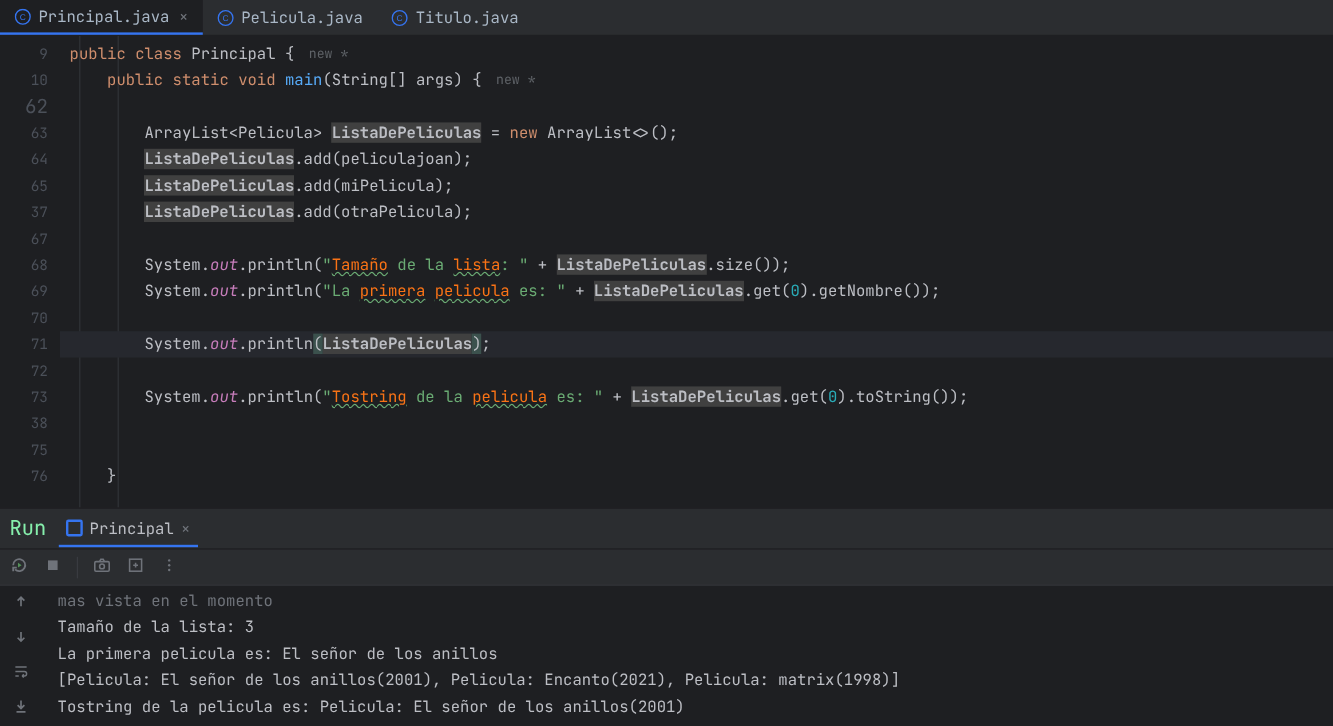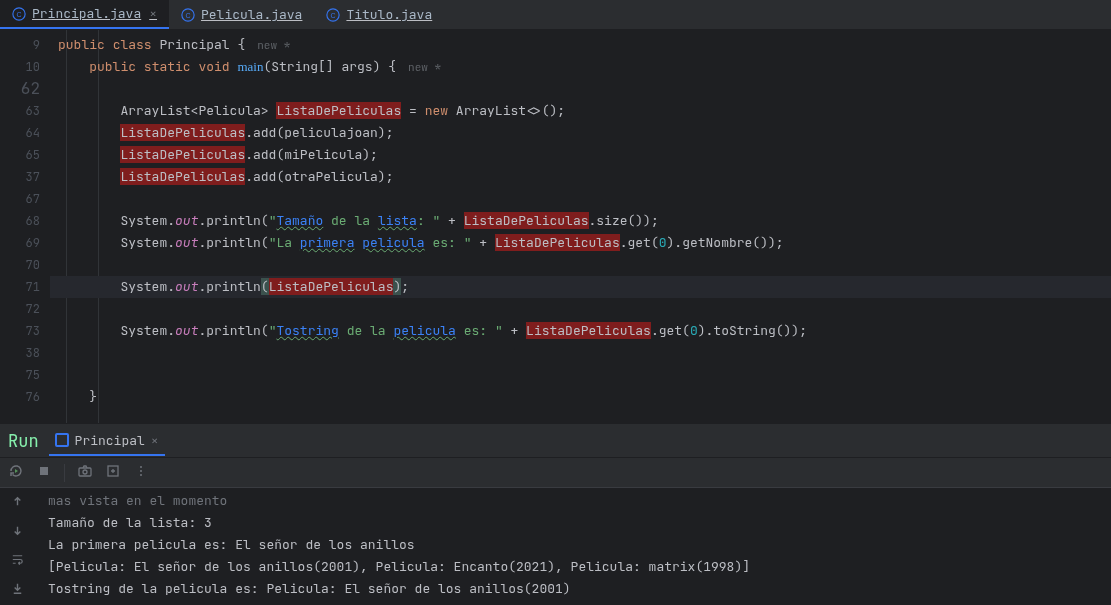--- a/index.html
+++ b/index.html
@@ -3,21 +3,21 @@
 <meta charset="utf-8">
 <style>
 * { margin:0; padding:0; box-sizing:border-box; }
 body {
   width:1111px; height:605px; overflow:hidden;
   background:#1e1f22; color:#bcbec4;
   font-family:'JetBrains Mono','Consolas',monospace;
   font-size:13px; display:flex; flex-direction:column;
 }
 
-.tabs { height:30px; background:#2b2d30; display:flex; border-bottom:1px solid #1e1f22;text-decoration:underline; }
+.tabs { height:30px; background:#2b2d30; display:flex; border-bottom:1px solid #1e1f22; }
 .tab { display:flex; align-items:center; gap:6px; padding:0 12px; color:#a9b7c6; cursor:pointer; }
 .tab.active { background:#1e1f22; border-bottom:2px solid #3574f0; padding-bottom:0; }
 .tab .lbl { white-space:nowrap; }
 .tab .close { color:#6f737a; font-size:13px; margin-left:2px; }
 .cls-icon { display:inline-flex; }
 .cls-icon svg { width:14px; height:14px; }
 
 .editor { flex:1; display:flex; overflow:hidden; background:#1e1f22; position:relative; }
 .gutter { width:50px; text-align:right; color:#4b5059; padding-top:4px; user-select:none; }
 .gutter div { height:22px; line-height:22px; padding-right:10px; font-size:12px; }
@@ -25,28 +25,28 @@
 .code-line { height:22px; line-height:22px; white-space:pre; padding-left:8px; }
 .code-inner { position:relative; }
 .hl { position:absolute; left:0; right:0; height:22px; background:#26282e; z-index:0; }
 .code-line > * { position:relative; z-index:1; }
 .breadcrumb { position:absolute; margin-left:12px; color:#5f6368; font-size:11px; }
 
 .guide { position:absolute; top:0; bottom:0; width:1px; background:#313438; z-index:0; }
 
 .kw  { color:#cf8e6d; }
 .cls { color:#bcbec4; }
-.fn  { color:#57aaf7;font-family:Liberation Serif, serif; }
+.fn  { color:#57aaf7; }
 .str { color:#6aab73; }
-.strw{ color:#3b82f6; text-decoration:underline wavy #6aab73; text-decoration-thickness:1px; }
+.strw{ color:#f97316; text-decoration:underline wavy #6aab73; text-decoration-thickness:1px; }
 .num { color:#2aacb8; }
 .stat{ color:#c77dbb; font-style:italic; }
 .op  { color:#bcbec4; }
 .var { color:#bcbec4; }
-.varh{ color:#bcbec4; background:#7f1d1d; }
+.varh{ color:#bcbec4; background:#404040;font-weight:bold; }
 .paren-match{ background:#3b514d; }
 
 .run-hdr { height:34px; background:#2b2d30; border-top:1px solid #1e1f22; display:flex; align-items:center; padding:0 8px; gap:10px; }
 .run-hdr .title { color:#86efac; font-size:17px; }
 .run-tab { display:flex; align-items:center; gap:6px; border-bottom:2px solid #3574f0; padding:6px 6px 5px; }
 .run-tab .close { color:#6f737a; }
 .run-tb { height:30px; background:#2b2d30; border-top:1px solid #1e1f22; display:flex; align-items:center; padding:0 8px; gap:12px; color:#6f737a; }
 .run-tb svg { width:16px; height:16px; }
 .run-tb .sep { width:1px; height:18px; background:#393b40; }
 .console-wrap { flex:0 0 auto; display:flex; background:#1e1f22; border-top:1px solid #393b40; height:118px; }

